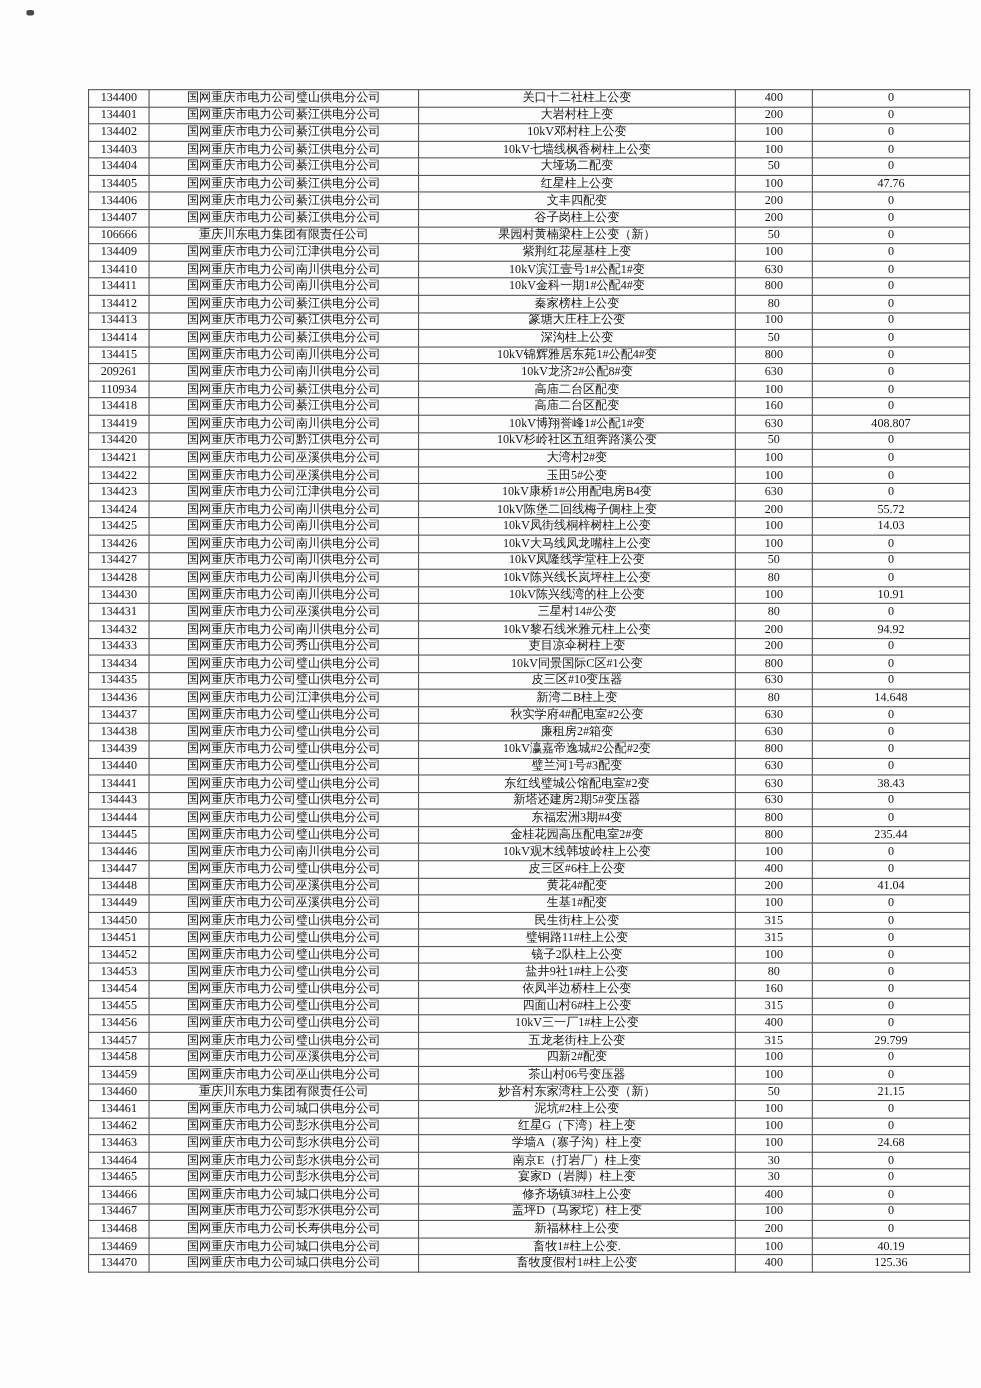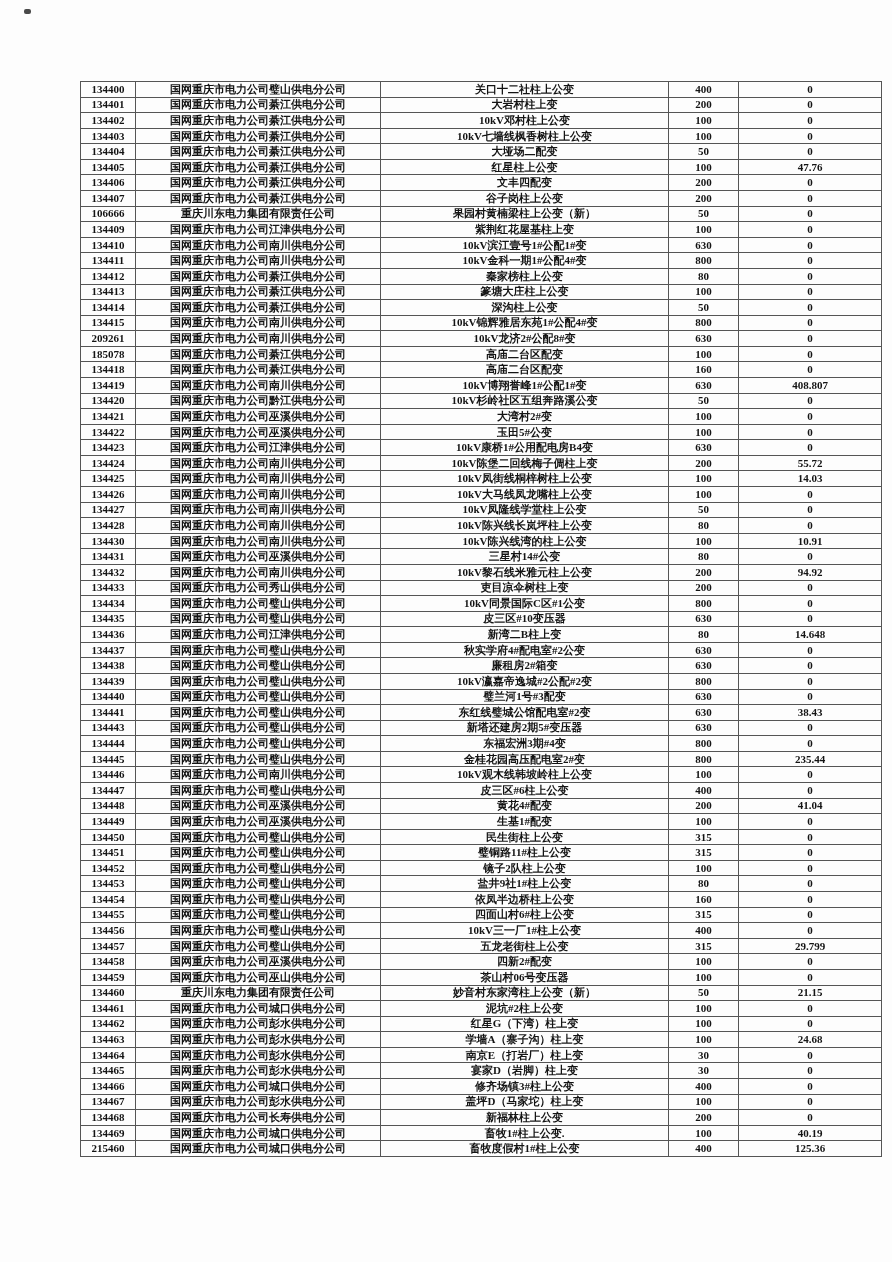--- a/index.html
+++ b/index.html
@@ -15,21 +15,20 @@
     background:#2a2a2a;border-radius:2px;opacity:.85;
   }
   .table-wrap{
     position:absolute;left:80px;top:81px;width:801px;
   }
   table.data{
     border-collapse:collapse;
     table-layout:fixed;
     width:801px;
     font-size:11px;
-    font-weight:bold;
   }
   table.data td{
     border:1px solid #555;
     height:14.58px;
     padding:0 2px;
     text-align:center;
     vertical-align:middle;
     white-space:nowrap;
     overflow:hidden;
     line-height:1;
@@ -169,21 +168,21 @@
           <td>0</td>
         </tr>
         <tr>
           <td>209261</td>
           <td>国网重庆市电力公司南川供电分公司</td>
           <td>10kV龙济2#公配8#变</td>
           <td>630</td>
           <td>0</td>
         </tr>
         <tr>
-          <td>185078</td>
+          <td>110934</td>
           <td>国网重庆市电力公司綦江供电分公司</td>
           <td>高庙二台区配变</td>
           <td>100</td>
           <td>0</td>
         </tr>
         <tr>
           <td>134418</td>
           <td>国网重庆市电力公司綦江供电分公司</td>
           <td>高庙二台区配变</td>
           <td>160</td>
@@ -526,21 +525,21 @@
           <td>0</td>
         </tr>
         <tr>
           <td>134469</td>
           <td>国网重庆市电力公司城口供电分公司</td>
           <td>畜牧1#柱上公变.</td>
           <td>100</td>
           <td>40.19</td>
         </tr>
         <tr>
-          <td>215460</td>
+          <td>134470</td>
           <td>国网重庆市电力公司城口供电分公司</td>
           <td>畜牧度假村1#柱上公变</td>
           <td>400</td>
           <td>125.36</td>
         </tr>
       </tbody>
   </table>
 </div>
 
 </body></html>

